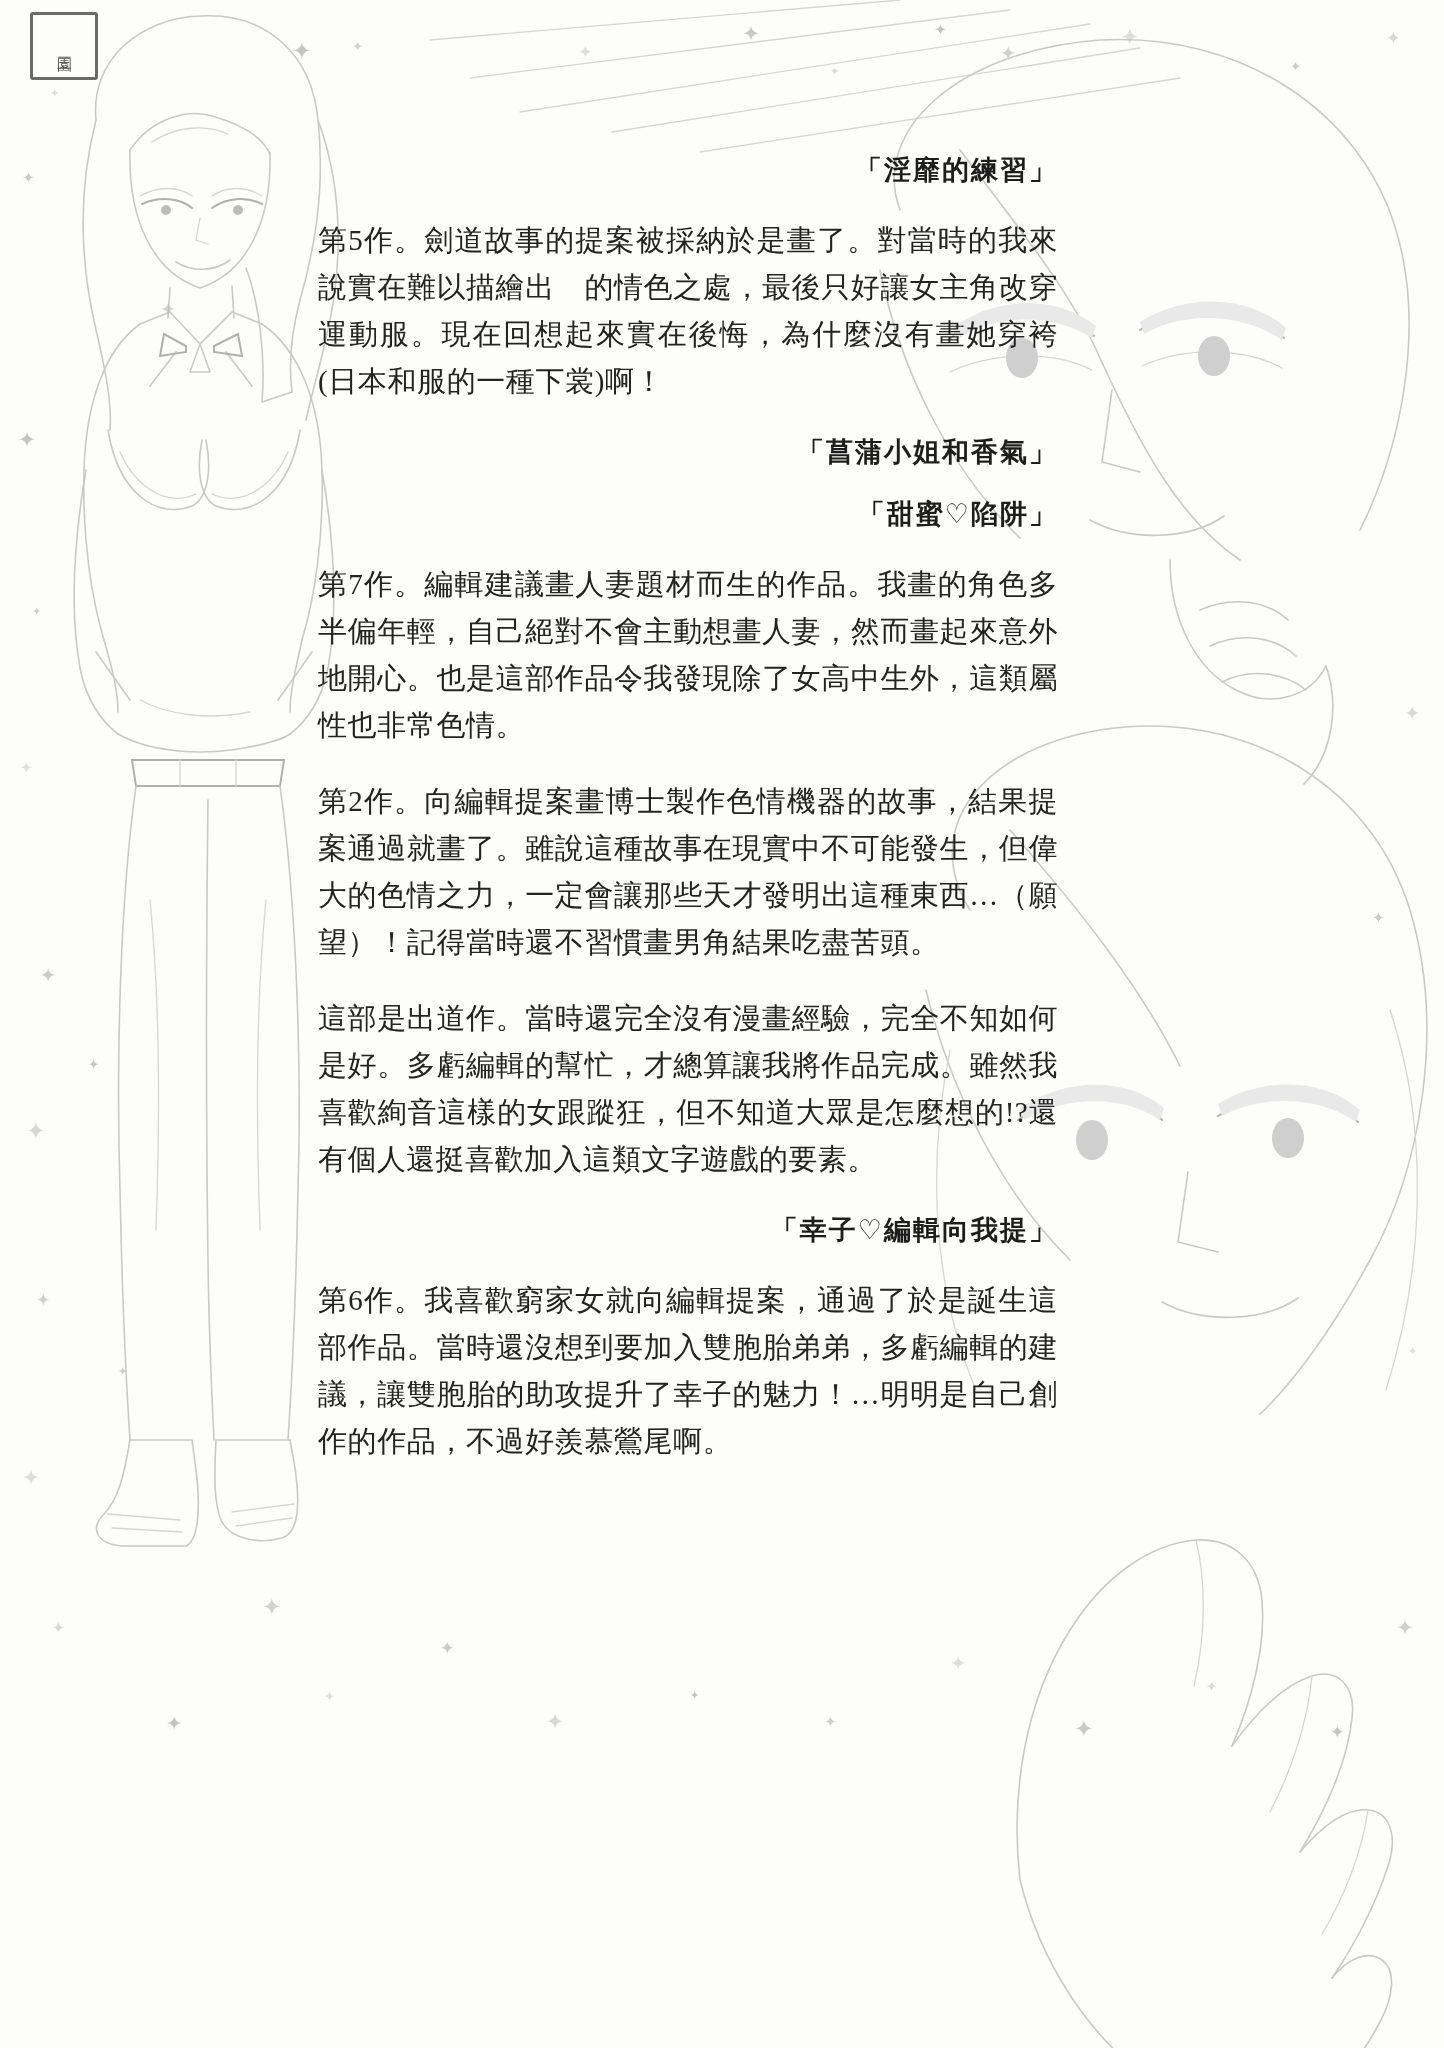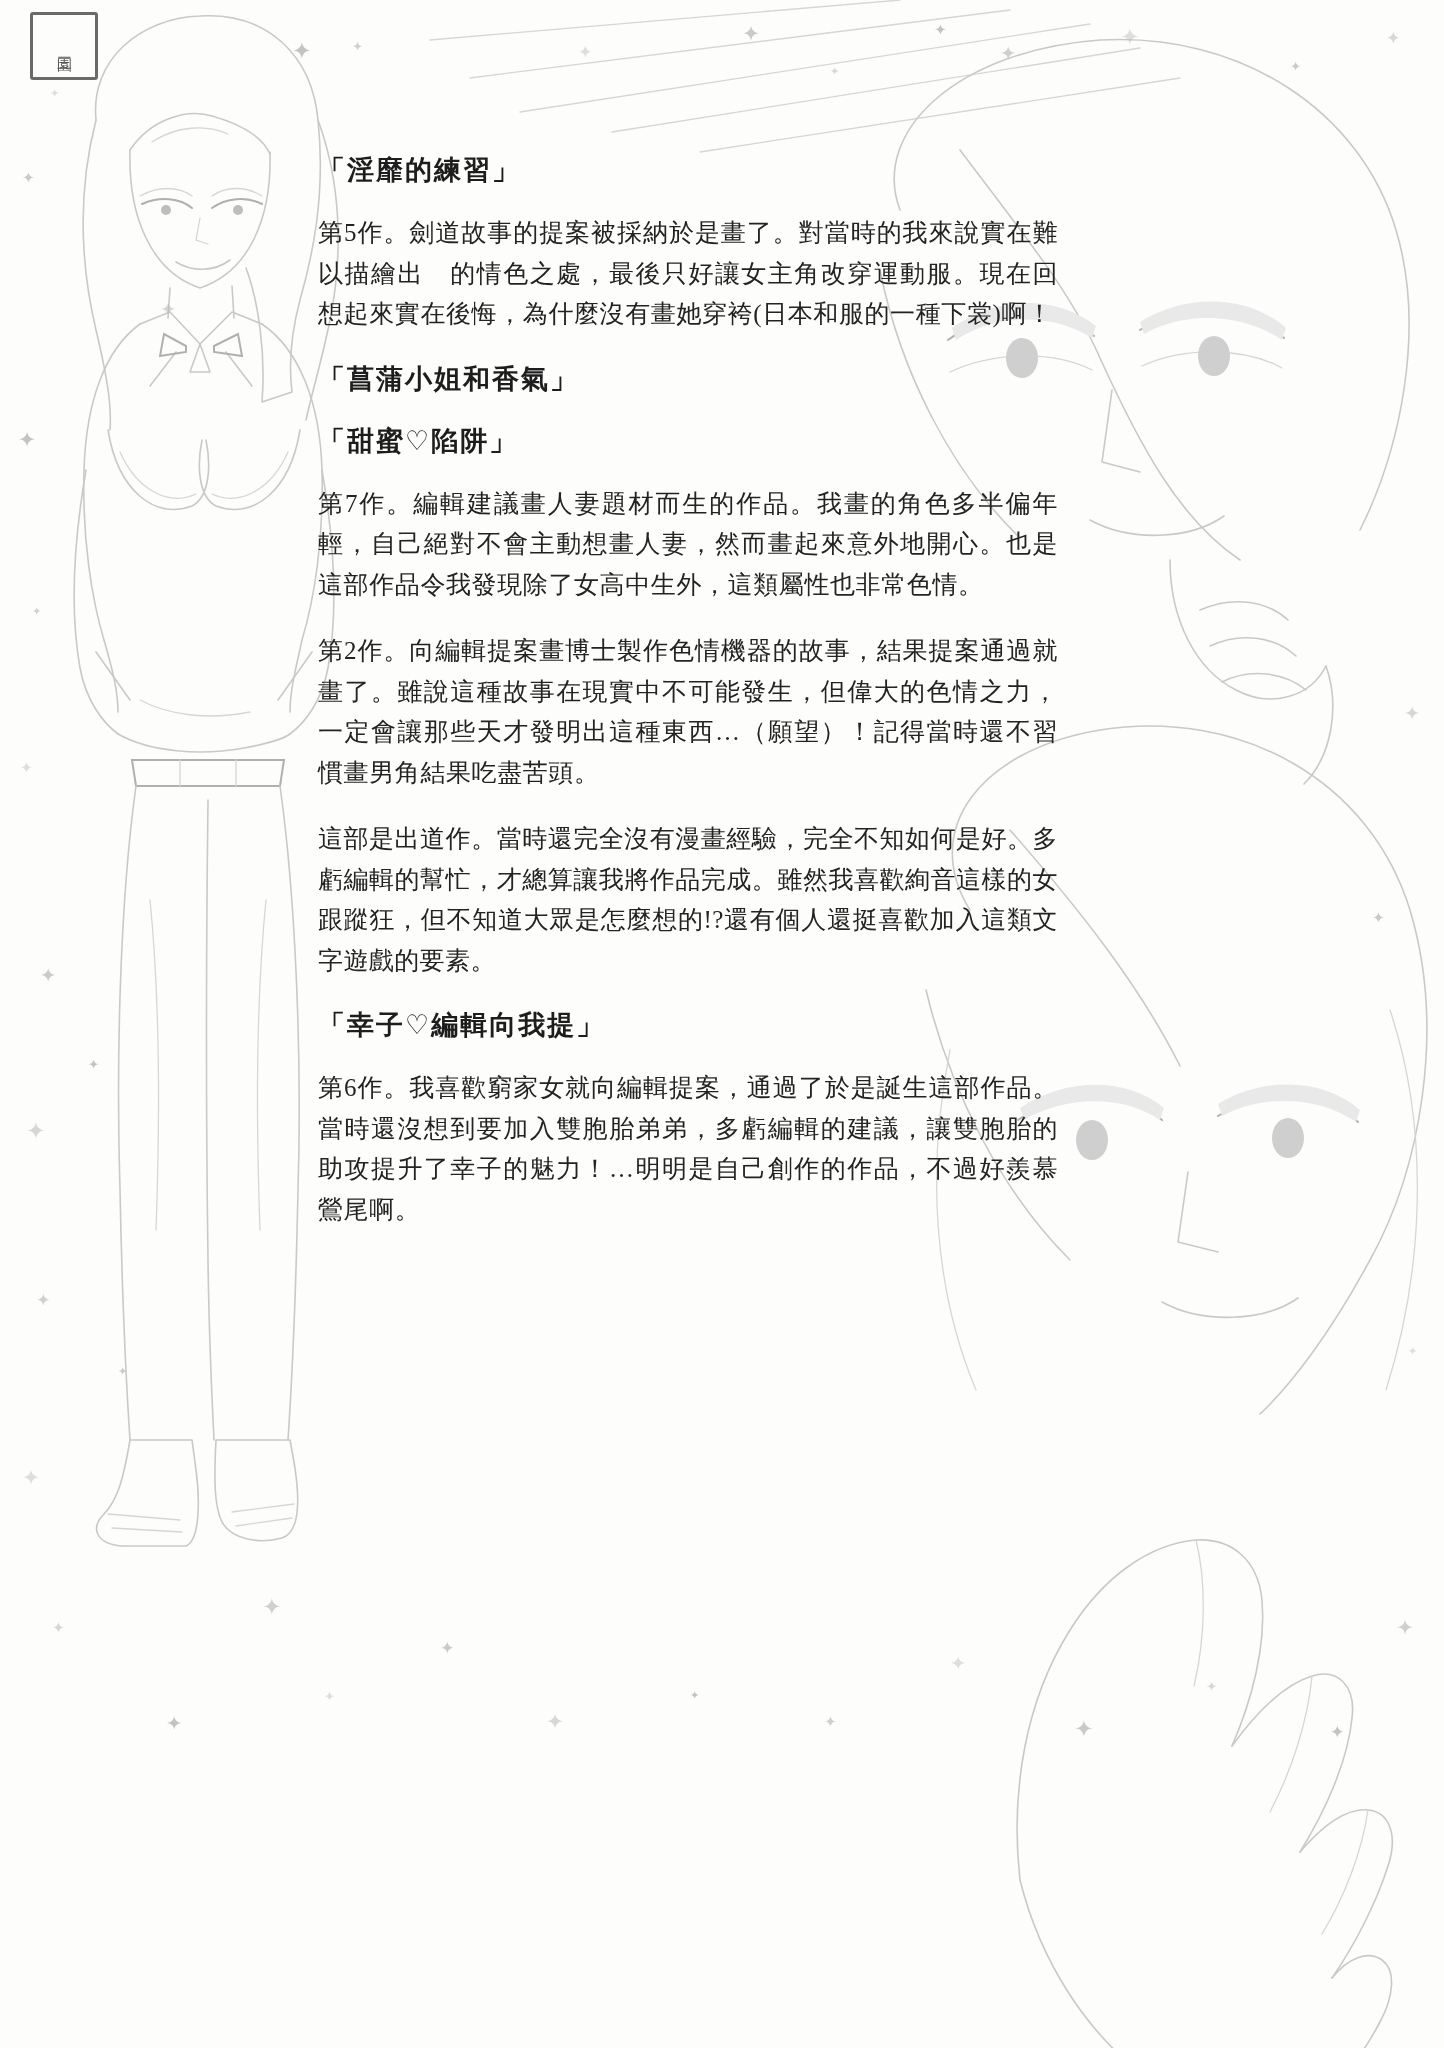--- a/index.html
+++ b/index.html
@@ -30,29 +30,29 @@
   }
 
   
   #text-column{
     position:absolute;
     left:318px;top:130px;width:740px;
     z-index:2;
   }
   .entry{margin-bottom:26px;}
   .entry-title{
-    text-align:left;
+    text-align:right;
     font-size:27px;
     font-weight:bold;
     letter-spacing:2px;
     margin-bottom:8px;
     color:#1d1d1d;
   }
   .entry-body{
-    font-size:25px;
+    font-size:29px;
     line-height:1.62;
     text-align:justify;
     letter-spacing:0.6px;
     color:#232323;
   }
   .entry-body.latin-title-body{letter-spacing:0.4px;}
   .entry-title.latin{font-family:"Liberation Serif","DejaVu Serif",serif;letter-spacing:1px;}
 </style>
 </head>
 <body>

